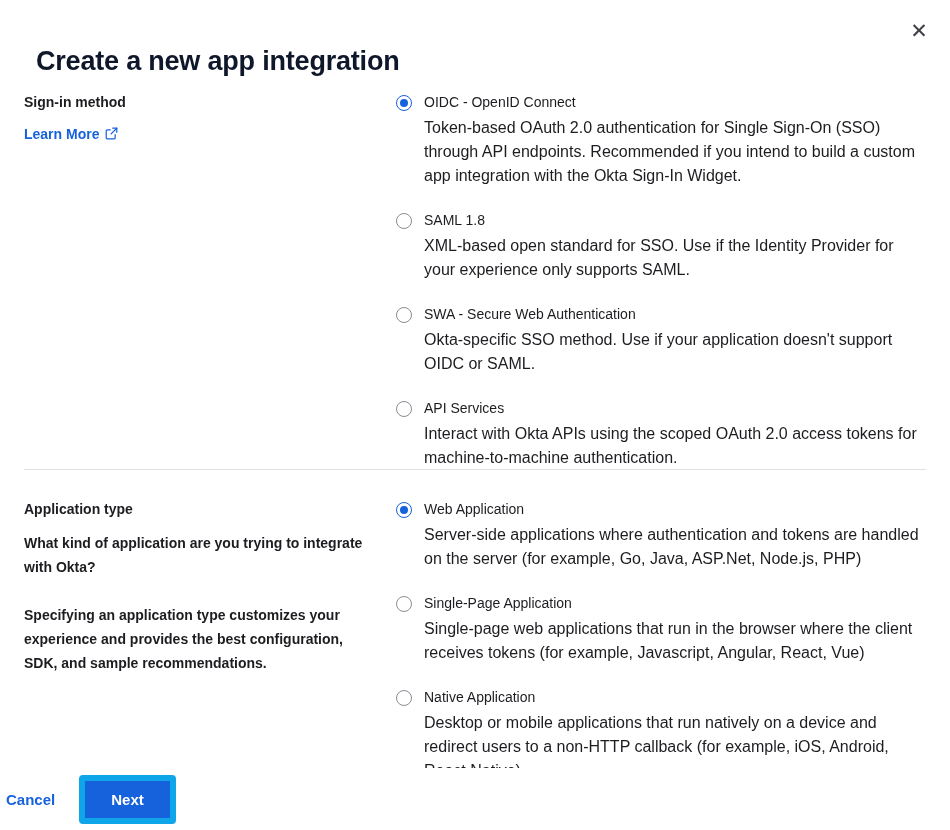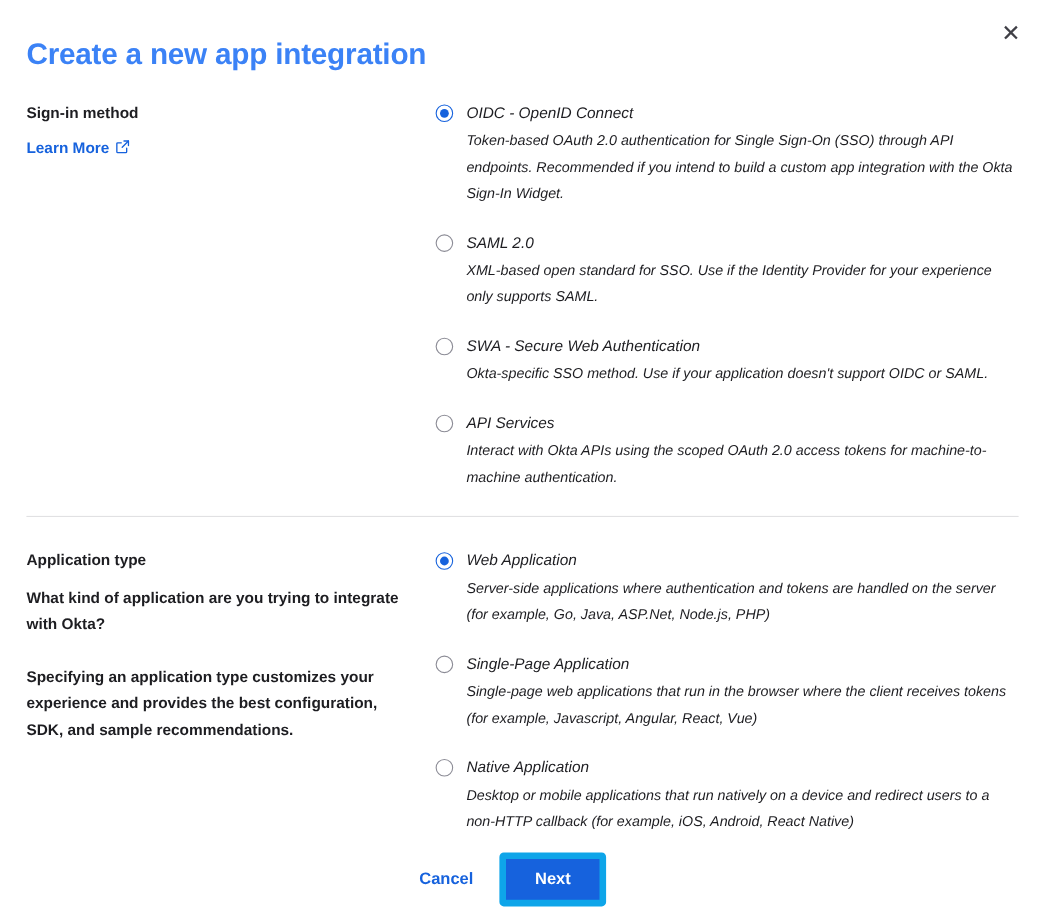--- a/index.html
+++ b/index.html
@@ -35,22 +35,22 @@
     padding: 0;
     font-family: "Liberation Sans", sans-serif;
   }
   .title {
     position: absolute;
     top: 34px;
     left: 24px;
     font-size: 27px;
     font-weight: bold;
     letter-spacing: -0.2px;
-    color: #3b82f6;
-    margin: 0;
+    color: #0f172a;
+    margin: 12px;
   }
   .section {
     position: absolute;
     left: 24px;
     width: 902px;
   }
   .section-signin { top: 92px; }
   .section-apptype { top: 499px; }
 
   .divider {
@@ -106,21 +106,20 @@
     margin: 0 0 24px 0;
     font-weight: bold;
   }
   .helper-text:last-child { margin-bottom: 0; }
 
   .option {
     display: flex;
     align-items: flex-start;
     margin-bottom: 22px;
     cursor: pointer;
-    font-style: italic;
   }
   .option:last-child { margin-bottom: 0; }
   .radio {
     flex: 0 0 auto;
     width: 16px;
     height: 16px;
     border-radius: 50%;
     border: 1px solid #8c8c96;
     background: #ffffff;
     margin-top: 3px;
@@ -142,36 +141,36 @@
     background: #1662dd;
   }
   .opt-body { flex: 1 1 auto; }
   .opt-label {
     font-size: 14px;
     line-height: 20px;
     color: #1d1d21;
     margin: 0 0 4px 0;
   }
   .opt-desc {
-    font-size: 13px;
+    font-size: 16px;
     line-height: 24px;
     color: #1d1d21;
     margin: 0;
     max-width: 510px;
   }
 
   .footer {
     position: absolute;
     left: 0;
     bottom: 0;
     width: 950px;
     height: 62px;
     display: flex;
     align-items: center;
-    justify-content: center;
+    justify-content: flex-start;
     padding-right: 24px;
     gap: 18px;
     background: #ffffff;
   }
   .btn-cancel {
     background: transparent;
     border: none;
     color: #1662dd;
     font-size: 15px;
     font-weight: bold;
@@ -221,21 +220,21 @@
           <span class="radio checked"></span>
           <span class="opt-body">
             <span class="opt-label" style="display:block;">OIDC - OpenID Connect</span>
             <span class="opt-desc" style="display:block;">Token-based OAuth 2.0 authentication for Single Sign-On (SSO) through API endpoints. Recommended if you intend to build a custom app integration with the Okta Sign-In Widget.</span>
           </span>
         </label>
 
         <label class="option">
           <span class="radio"></span>
           <span class="opt-body">
-            <span class="opt-label" style="display:block;">SAML 2.0</span>
+            <span class="opt-label" style="display:block;">SAML 1.8</span>
             <span class="opt-desc" style="display:block;">XML-based open standard for SSO. Use if the Identity Provider for your experience only supports SAML.</span>
           </span>
         </label>
 
         <label class="option">
           <span class="radio"></span>
           <span class="opt-body">
             <span class="opt-label" style="display:block;">SWA - Secure Web Authentication</span>
             <span class="opt-desc" style="display:block;">Okta-specific SSO method. Use if your application doesn't support OIDC or SAML.</span>
           </span>

